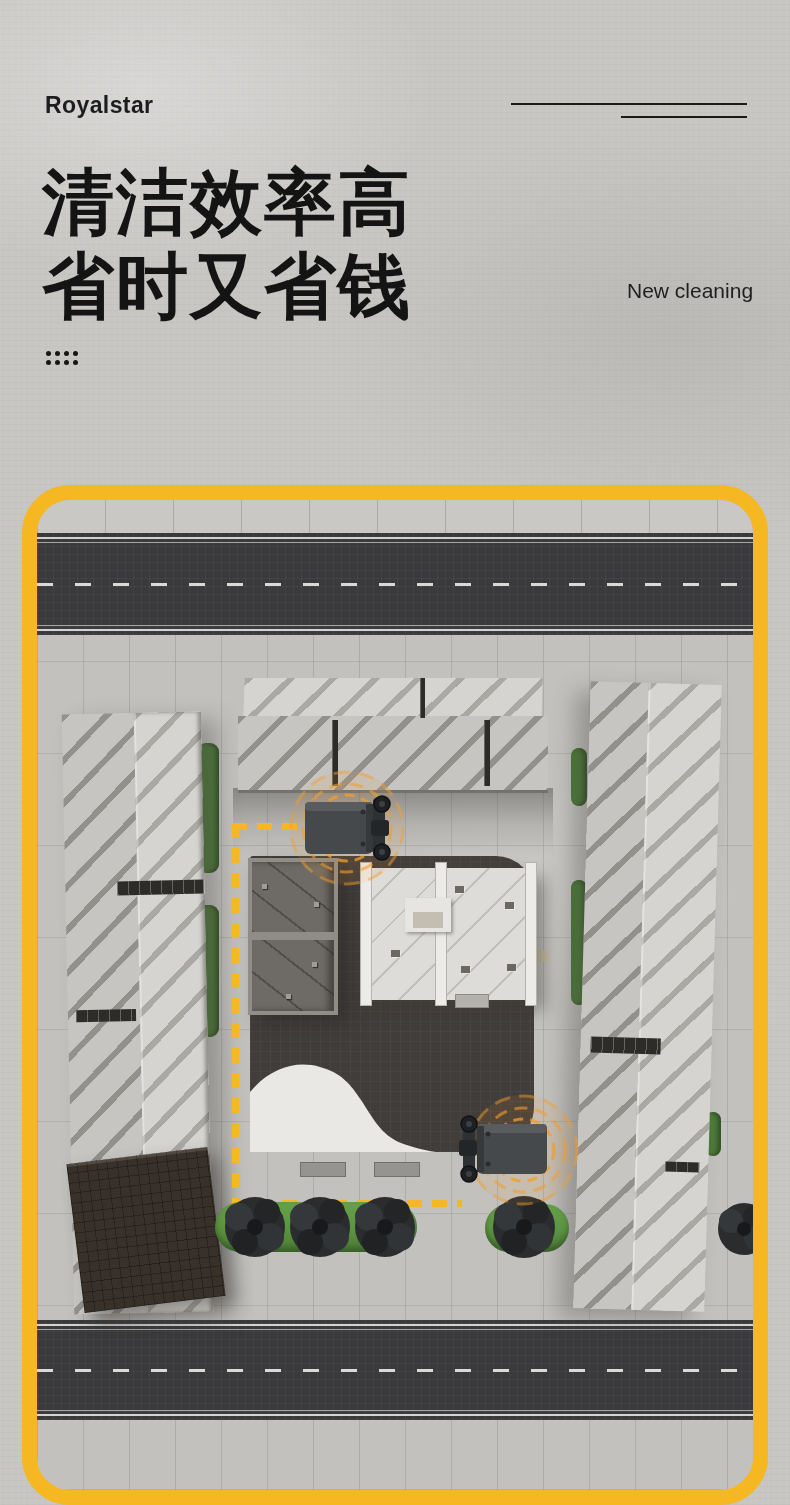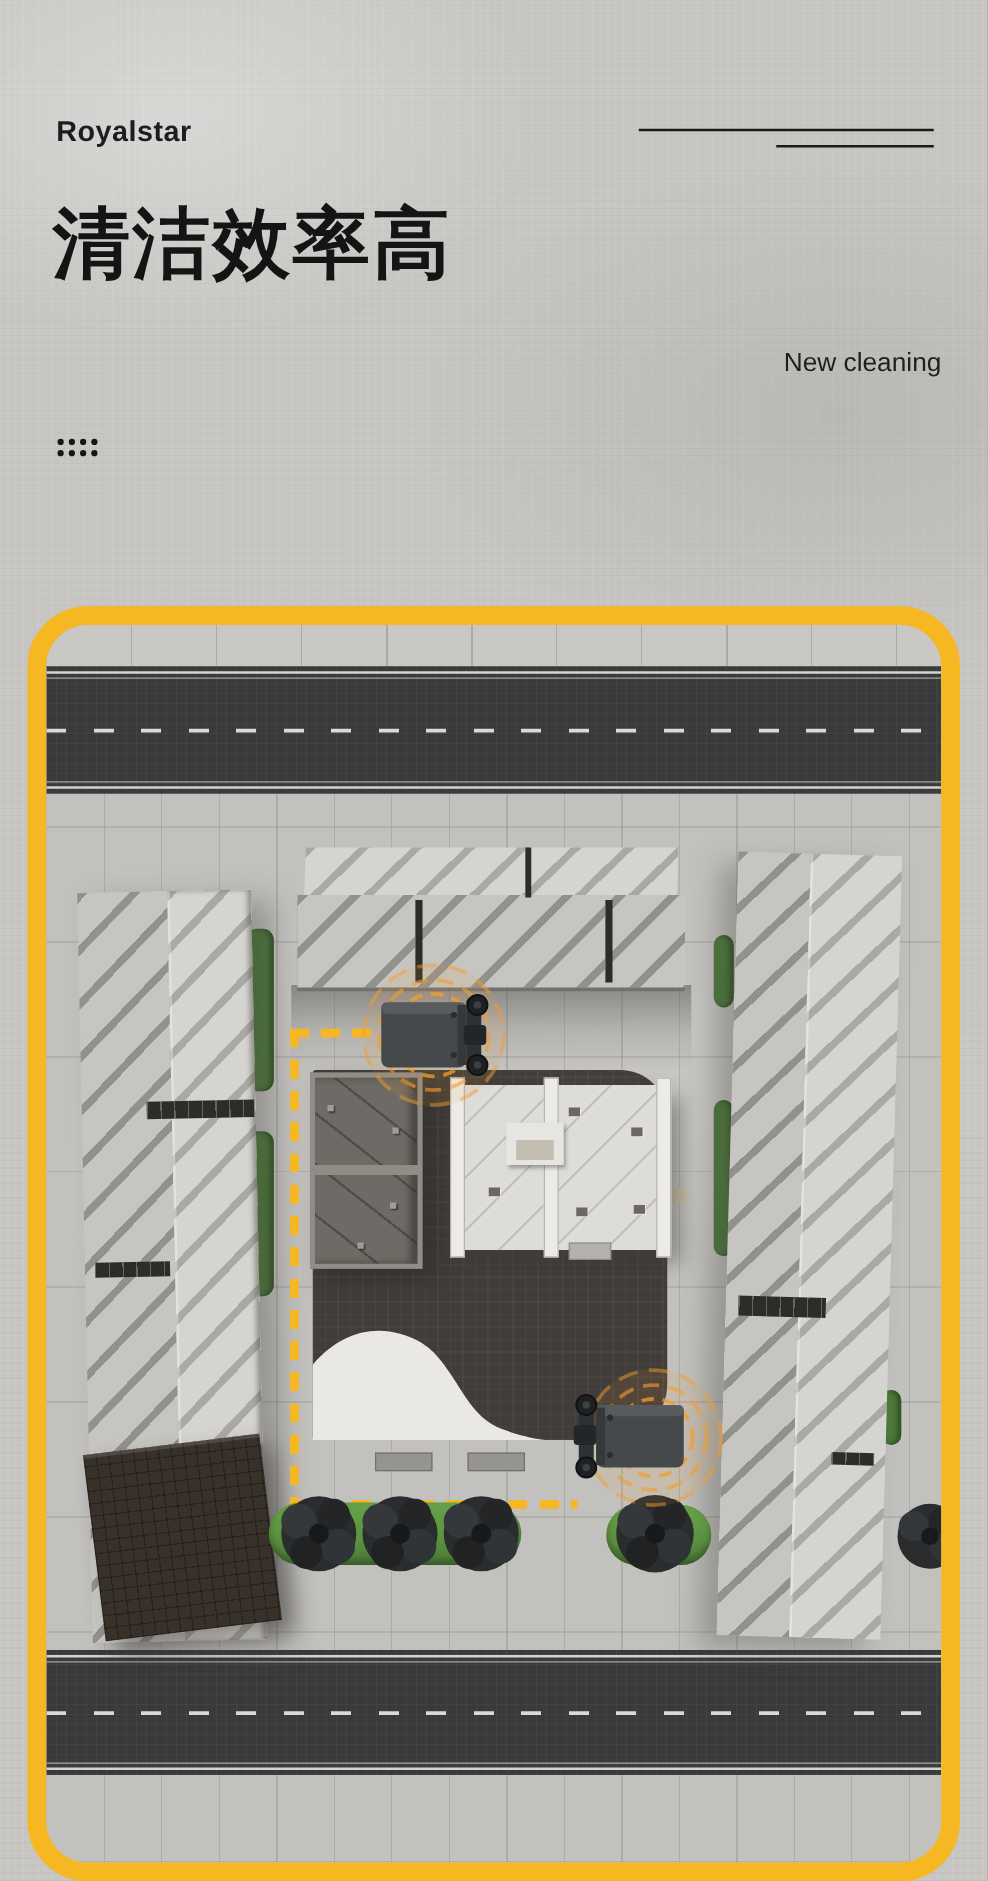--- a/index.html
+++ b/index.html
@@ -21,21 +21,21 @@
       radial-gradient(ellipse 500px 300px at 85% 22%, rgba(125,123,119,.18), transparent 70%),
       radial-gradient(ellipse 600px 400px at 55% 60%, rgba(255,255,255,.10), transparent 70%),
       repeating-linear-gradient(90deg, rgba(255,255,255,.05) 0 1px, transparent 1px 6px),
       repeating-linear-gradient(0deg, rgba(128,126,122,.07) 0 1px, transparent 1px 6px);
   }
   
   .logo{position:absolute;left:45px;top:92px;font-size:23px;font-weight:700;letter-spacing:.4px;color:#1d1d1f}
   .rule{position:absolute;background:#1a1a1a}
   .rule-1{left:511px;top:103px;width:236px;height:2px}
   .rule-2{left:621px;top:116px;width:126px;height:2px}
-  .headline{position:absolute;left:42px;top:160px;font-size:62px;line-height:1.17;font-weight:900;letter-spacing:2px;color:#141414}
+  .headline{position:absolute;left:42px;top:160px;font-size:72px;line-height:1.17;font-weight:900;letter-spacing:2px;color:#141414}
   .tagline{position:absolute;left:627px;top:279px;font-size:21px;font-weight:500;color:#1f1f1f;white-space:nowrap}
   .dots{position:absolute;left:46px;top:351px;display:grid;grid-template-columns:repeat(4,5px);grid-auto-rows:5px;gap:4px}
   .dots i{width:5px;height:5px;border-radius:50%;background:var(--ink)}
   .subtitle{position:absolute;left:46px;top:404px;font-size:31px;font-weight:500;color:#191919;letter-spacing:.5px}
   .subtitle sup{font-size:17px;font-weight:600;vertical-align:10px}
   
   .frame{position:absolute;left:22px;top:485px;width:746px;height:1020px;
     border:15px solid var(--accent-yellow);border-radius:48px;overflow:hidden}
   .scene{position:relative;width:716px;height:990px;border-radius:33px;overflow:hidden;
     background-color:#c2c1be;
@@ -119,20 +119,21 @@
 </head>
 <body>
 
 <div class="poster">
 
   <div class="logo">Royalstar</div>
   <div class="rule rule-1"></div>
   <div class="rule rule-2"></div>
   <h1 class="headline">
     <div>清洁效率高</div>
+    <div>省时又省钱</div>
   </h1>
   <div class="tagline">New cleaning</div>
   <div class="dots">
     <i></i>
       <i></i>
       <i></i>
       <i></i>
       <i></i>
       <i></i>
       <i></i>

